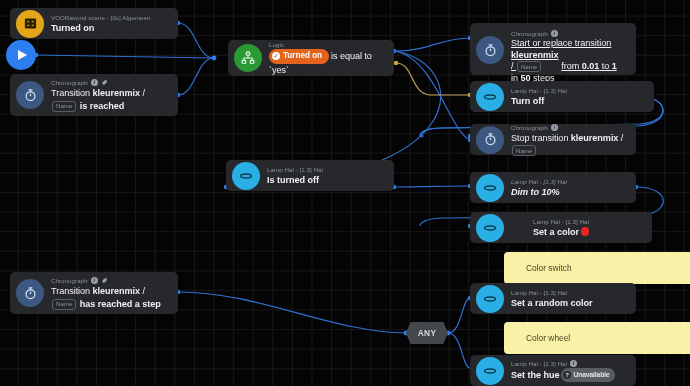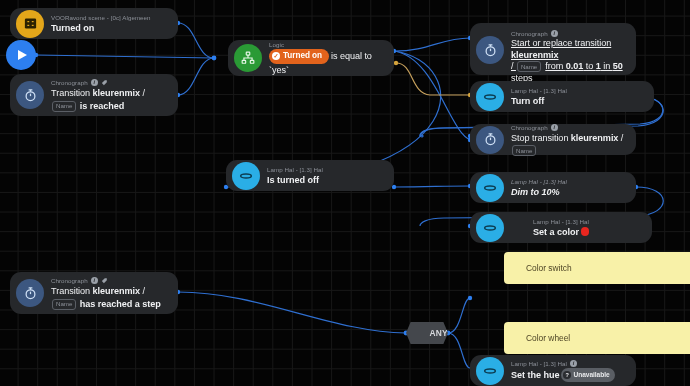--- a/index.html
+++ b/index.html
@@ -8,21 +8,21 @@
     position:relative;width:690px;height:386px;background:#040404;
     background-image:
       linear-gradient(to right, #171717 1px, transparent 1px),
       linear-gradient(to bottom, #171717 1px, transparent 1px);
     background-size:19.6px 19.6px;
     background-position:-2px -4px;
     overflow:hidden;
   }
   #wires{position:absolute;left:0;top:0;width:690px;height:386px;pointer-events:none;}
   .node{
-    position:absolute;background:#26282b;border-radius:11px;
+    position:absolute;background:#26282b;border-radius:5px;
     display:flex;align-items:center;box-sizing:border-box;
     padding:0 10px 0 6px;
   }
   .node .ico{
     width:28px;height:28px;border-radius:50%;flex:0 0 28px;
     display:flex;align-items:center;justify-content:center;margin-right:7px;
   }
   .ico.amber{background:#e3a61a;}
   .ico.blue{background:#3c5780;}
   .ico.cyan{background:#2aaee6;}
@@ -65,21 +65,21 @@
     width:8px;height:8px;border-radius:50%;background:#fff;color:#e2631c;
     display:inline-flex;align-items:center;justify-content:center;font-size:6px;font-weight:700;
   }
   .swatch{display:inline-block;width:8.5px;height:8.5px;border-radius:50%;background:#e8261f;vertical-align:-1px;margin-left:2px;}
   .tooltip{
     position:absolute;background:#f8f1a8;border-radius:4px;color:#4e4526;
     font-size:8.4px;display:flex;align-items:center;padding-left:22px;
   }
   .anynode{
     position:absolute;background:#44474c;color:#d7d9dd;font-size:8.4px;font-weight:600;
-    display:flex;align-items:center;justify-content:flex-end;
+    display:flex;align-items:center;justify-content:center;
     letter-spacing:.3px;
   }
   .anynode{clip-path:polygon(11% 0,89% 0,100% 50%,89% 100%,11% 100%,0 50%);}
   .playnode{position:absolute;width:30px;height:30px;border-radius:50%;background:#2d7ff0;
     display:flex;align-items:center;justify-content:center;}
   .playtri{width:0;height:0;border-left:9px solid #fff;border-top:5.5px solid transparent;border-bottom:5.5px solid transparent;margin-left:3px;}
   svg.gl{display:block;}
 </style>
 </head>
 <body>
@@ -205,21 +205,21 @@
           <path d="M12 3v3"></path>
       </svg>
     </div>
     <div class="txtwrap">
       <div class="sub">
         <span>Chronograph</span>
         <span class="infodot">i</span>
       </div>
       <div class="title" style="line-height:11.6px;text-decoration:underline;">
         <span class="norm">Start or replace transition </span><span>kleurenmix</span><br>
-        <span class="norm">/ </span><span class="namechip">Name</span><span class="norm" style="margin-left:3px;">from </span><span>0.01</span><span class="norm"> to </span><span>1</span><span class="norm"> in </span><span>50</span><span class="norm"> steps</span><br>
+        <span class="norm">/ </span><span class="namechip">Name</span><span class="norm" style="margin-left:19px;">from </span><span>0.01</span><span class="norm"> to </span><span>1</span><span class="norm"> in </span><span>50</span><span class="norm"> steps</span><br>
         <span class="norm">during </span><span>20</span><span class="norm"> seconds</span>
       </div>
     </div>
   </div>
 
   <div class="node" style="left:470px;top:81px;width:184px;height:31px;">
     <div class="ico cyan">
       <svg class="gl" width="16" height="16" viewBox="0 0 24 24">
           <ellipse cx="12" cy="12" rx="8" ry="3" fill="none" stroke="#0c3d52" stroke-width="2.2"></ellipse>
         </svg>
@@ -285,20 +285,31 @@
       <div class="title">
         <span>Set a color</span><span class="swatch"></span>
       </div>
     </div>
   </div>
 
   <div class="tooltip" style="left:504px;top:252px;width:172px;height:32px;">
     <span>Color switch</span>
   </div>
 
+  <div class="node" style="left:470px;top:283px;width:166px;height:31px;">
+    <div class="ico cyan">
+      <svg class="gl" width="16" height="16" viewBox="0 0 24 24">
+          <ellipse cx="12" cy="12" rx="8" ry="3" fill="none" stroke="#0c3d52" stroke-width="2.2"></ellipse>
+        </svg>
+    </div>
+    <div class="txtwrap">
+      <div class="sub">Lamp Hal - [1.3] Hal</div>
+      <div class="title">Set a random color</div>
+    </div>
+  </div>
 
   <div class="tooltip" style="left:504px;top:322px;width:172px;height:32px;">
     <span>Color wheel</span>
   </div>
 
   <div class="node" style="left:470px;top:355px;width:166px;height:31px;">
     <div class="ico cyan">
       <svg class="gl" width="16" height="16" viewBox="0 0 24 24">
           <ellipse cx="12" cy="12" rx="8" ry="3" fill="none" stroke="#0c3d52" stroke-width="2.2"></ellipse>
         </svg>

